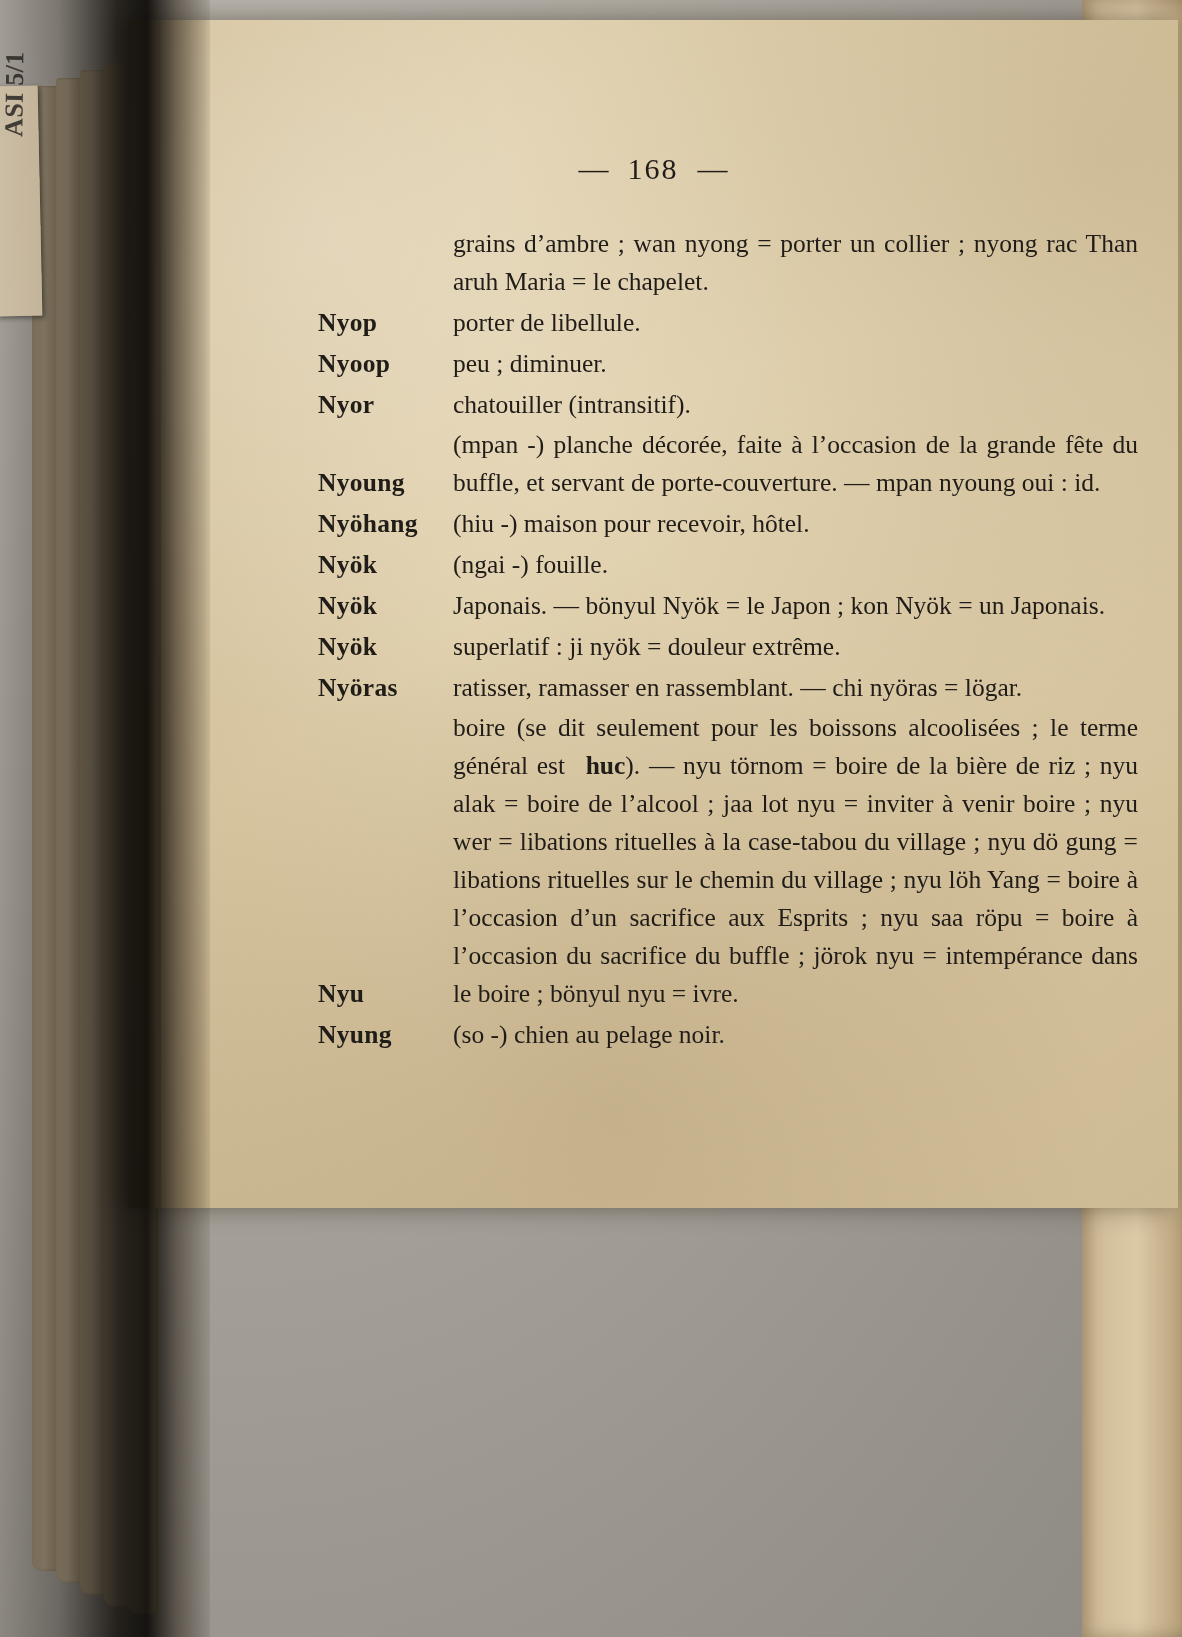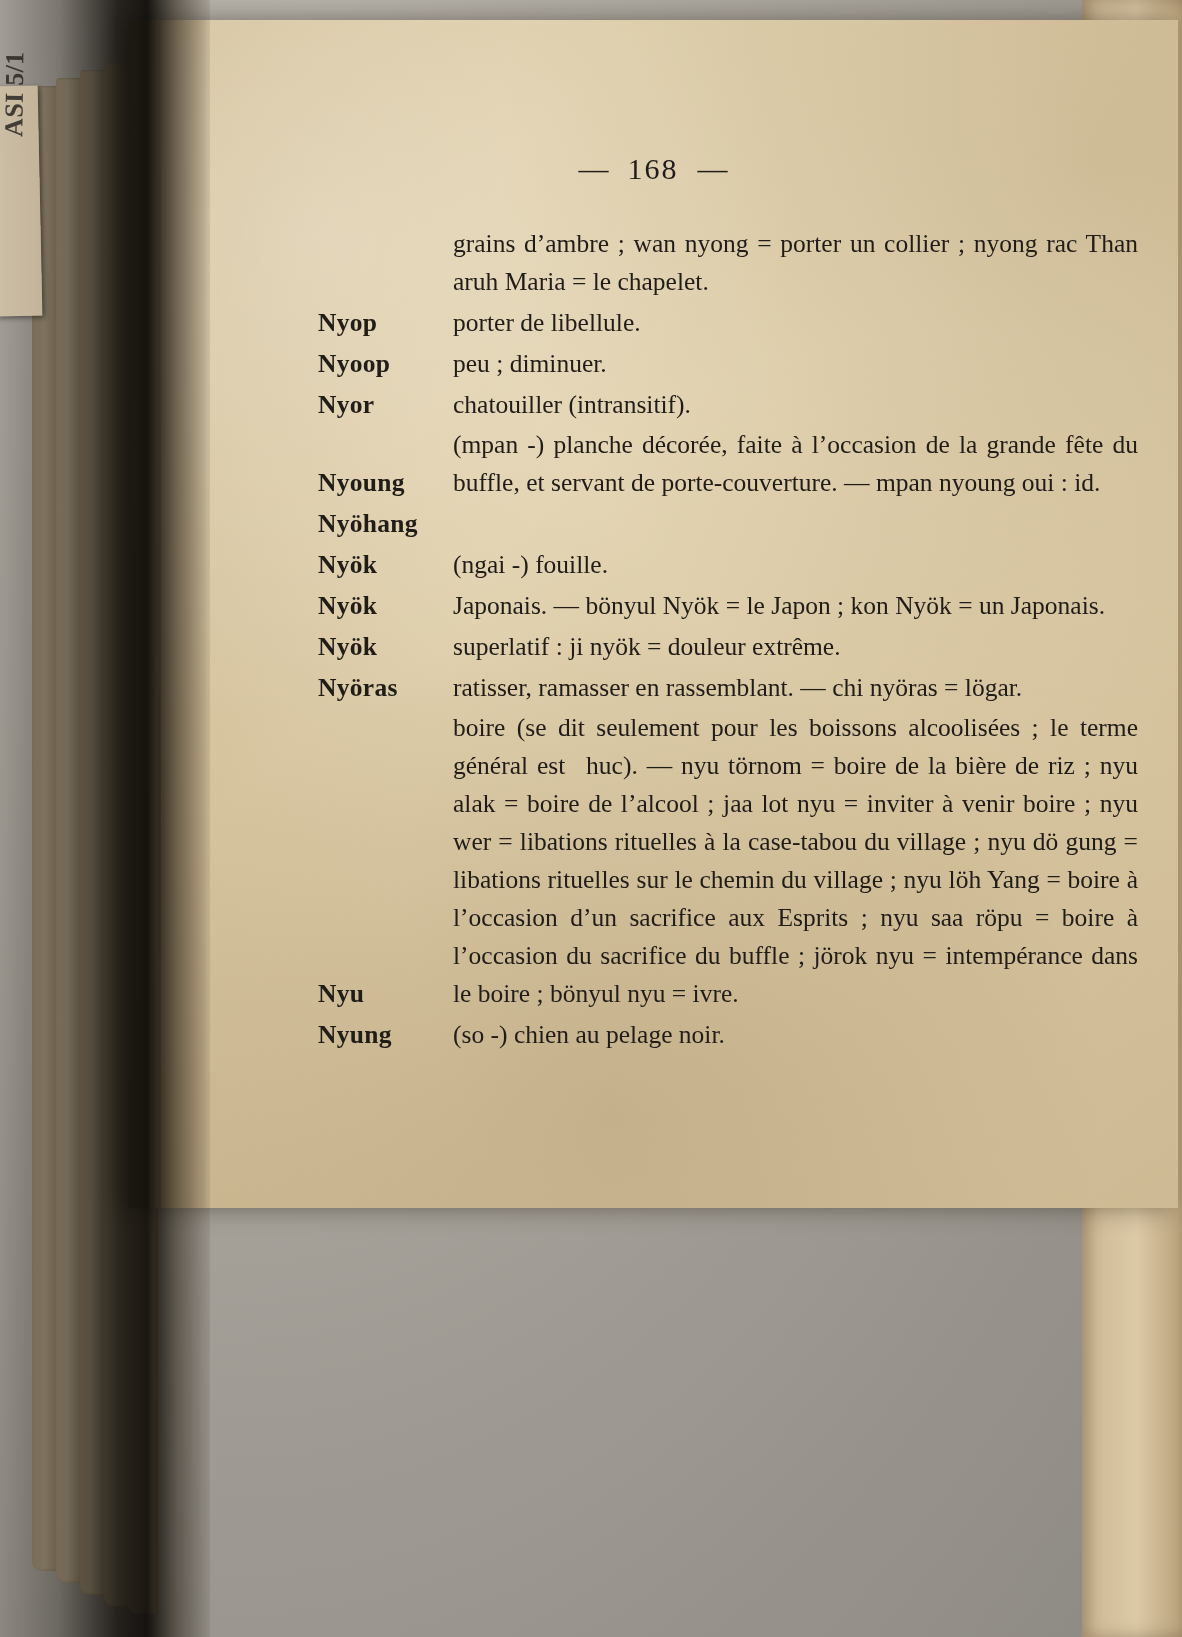--- a/index.html
+++ b/index.html
@@ -178,21 +178,21 @@
     letter-spacing: 0.3px;
     padding-top: 1px;
     white-space: nowrap;
   }
   .def {
     flex: 1 1 auto;
     text-align: justify;
     text-justify: inter-word;
     hyphens: none;
   }
-  .def b { font-weight: normal; margin-left: 12px; }
+  .def b { font-weight: bold; margin-left: 12px; }
 
   
   .warp {
     position: absolute;
     left: 0; bottom: 0;
     width: 1050px; height: 420px;
     background: linear-gradient(to top, rgba(110,85,50,0.16), rgba(110,85,50,0));
     pointer-events: none;
   }
   
@@ -246,20 +246,21 @@
           <div class="entry">
             <div class="hw">Nyor</div>
             <div class="def">chatouiller (intransitif).</div>
           </div>
           <div class="entry">
             <div class="hw">Nyoung</div>
             <div class="def">(mpan -) planche décorée, faite à l’occasion de la grande fête du buffle, et servant de porte-couverture. — mpan nyoung oui : id.</div>
           </div>
           <div class="entry">
             <div class="hw">Nyöhang</div>
+            <div class="def">(hiu -) maison pour recevoir, hôtel.</div>
           </div>
           <div class="entry">
             <div class="hw">Nyök</div>
             <div class="def">(ngai -) fouille.</div>
           </div>
           <div class="entry">
             <div class="hw">Nyök</div>
             <div class="def">Japonais. — bönyul Nyök = le Japon ; kon Nyök = un Japonais.</div>
           </div>
           <div class="entry">

